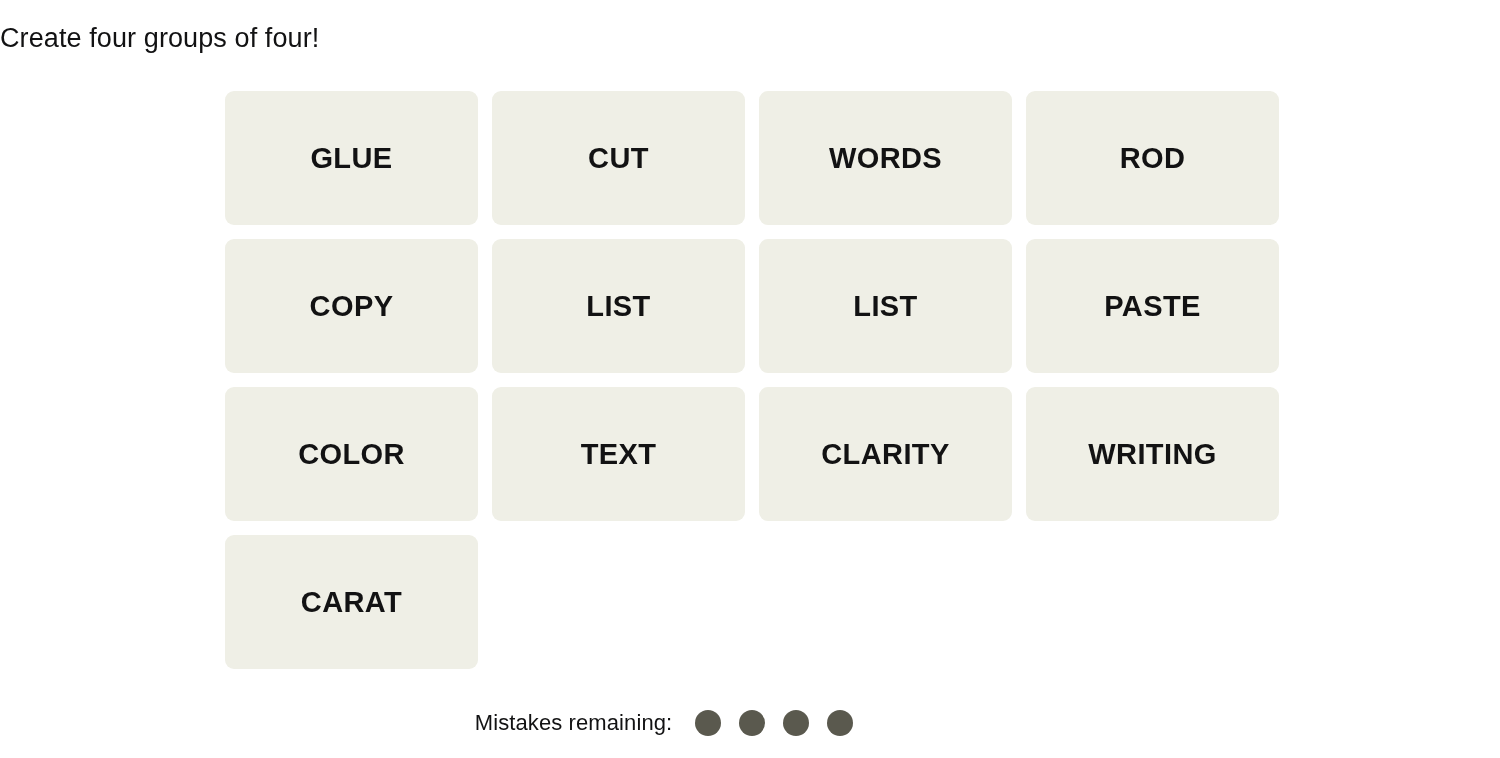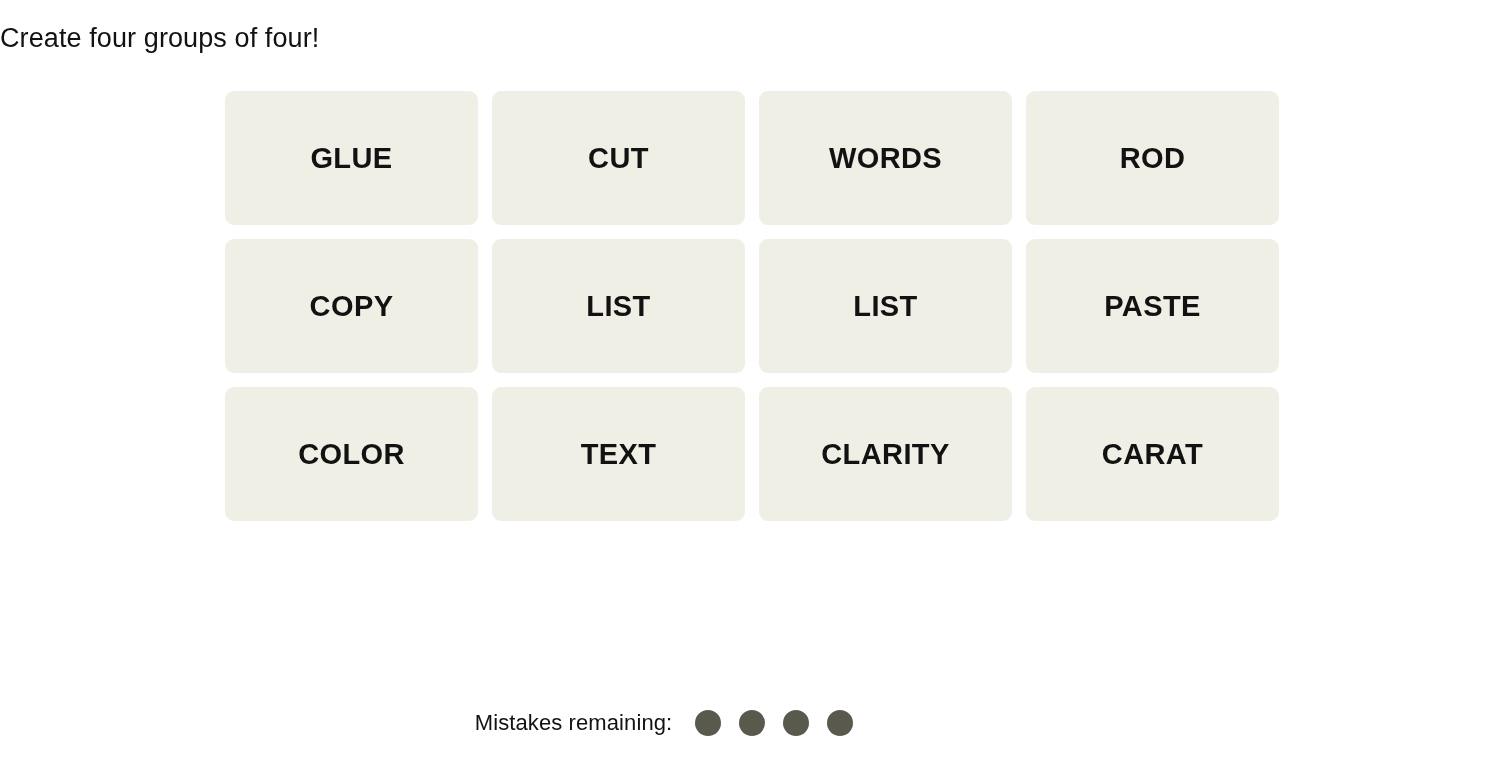--- a/index.html
+++ b/index.html
@@ -106,20 +106,21 @@
     <button class="tile">ROD</button>
     <button class="tile">COPY</button>
     <button class="tile">LIST</button>
     <button class="tile">LIST</button>
 
     <button class="tile">PASTE</button>
     <button class="tile">COLOR</button>
     <button class="tile">TEXT</button>
     <button class="tile">CLARITY</button>
 
+    <button class="tile">WRITING</button>
     <button class="tile">CARAT</button>
   </div>
 
   <div class="footer">
     <span class="mistakes-label">Mistakes remaining:</span>
     <span class="dots">
       <span class="dot"></span>
       <span class="dot"></span>
       <span class="dot"></span>
       <span class="dot"></span>

